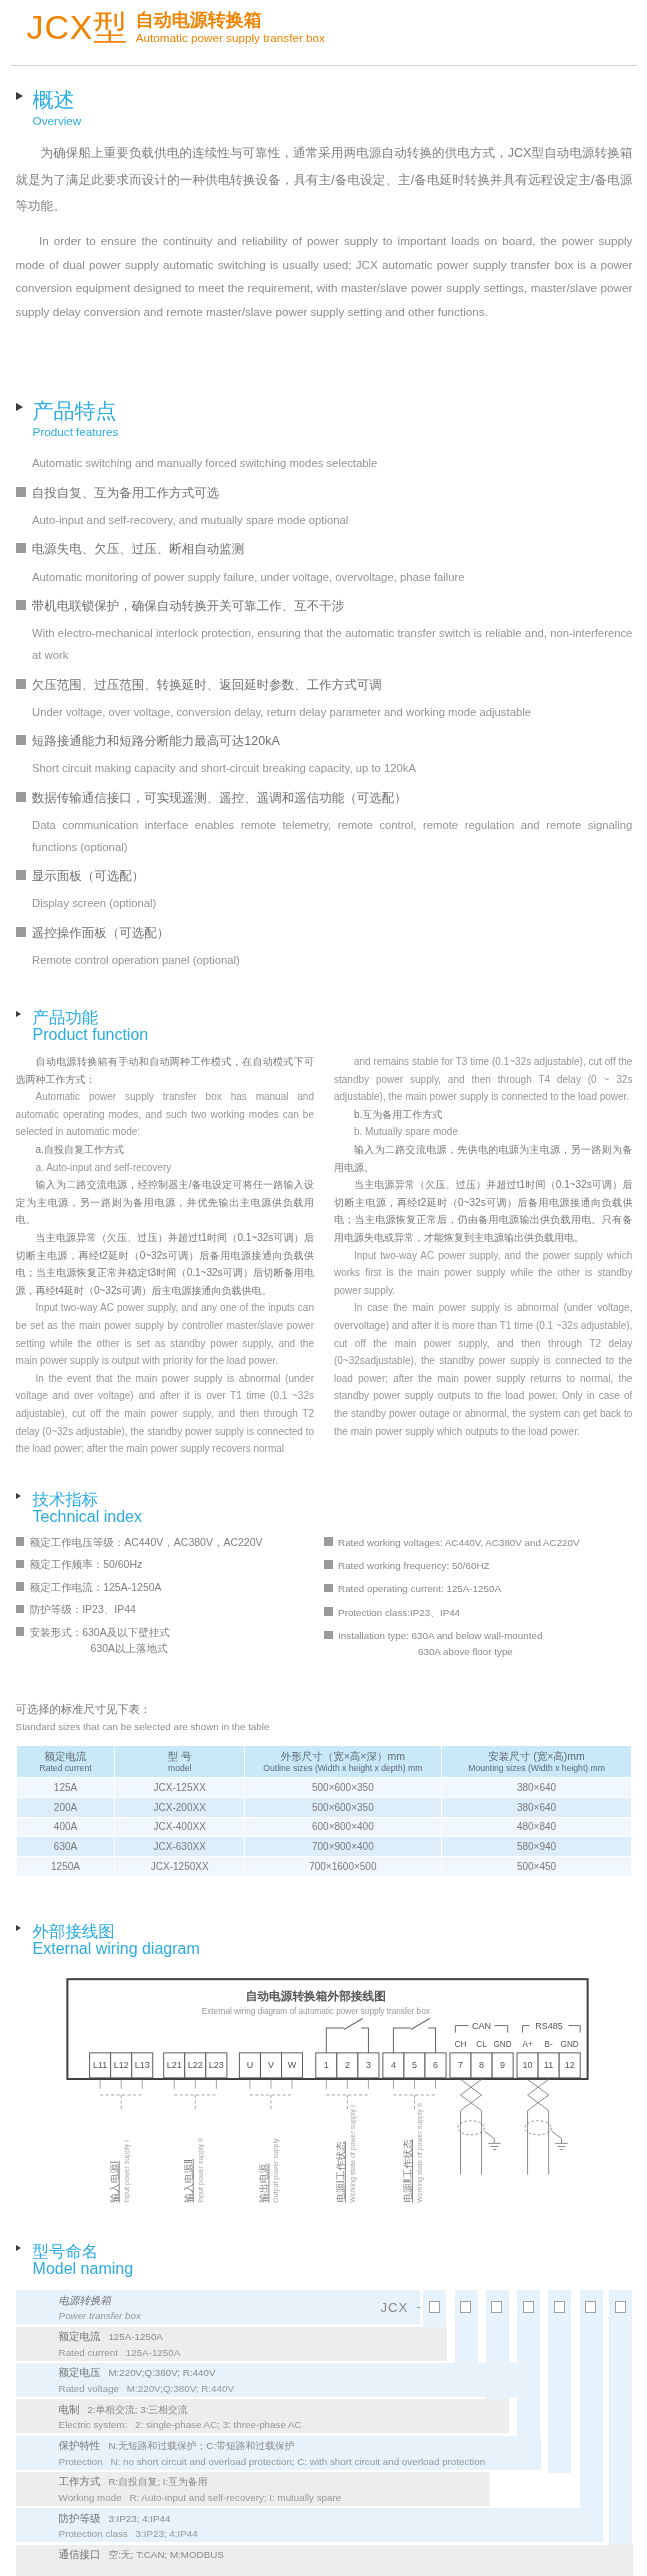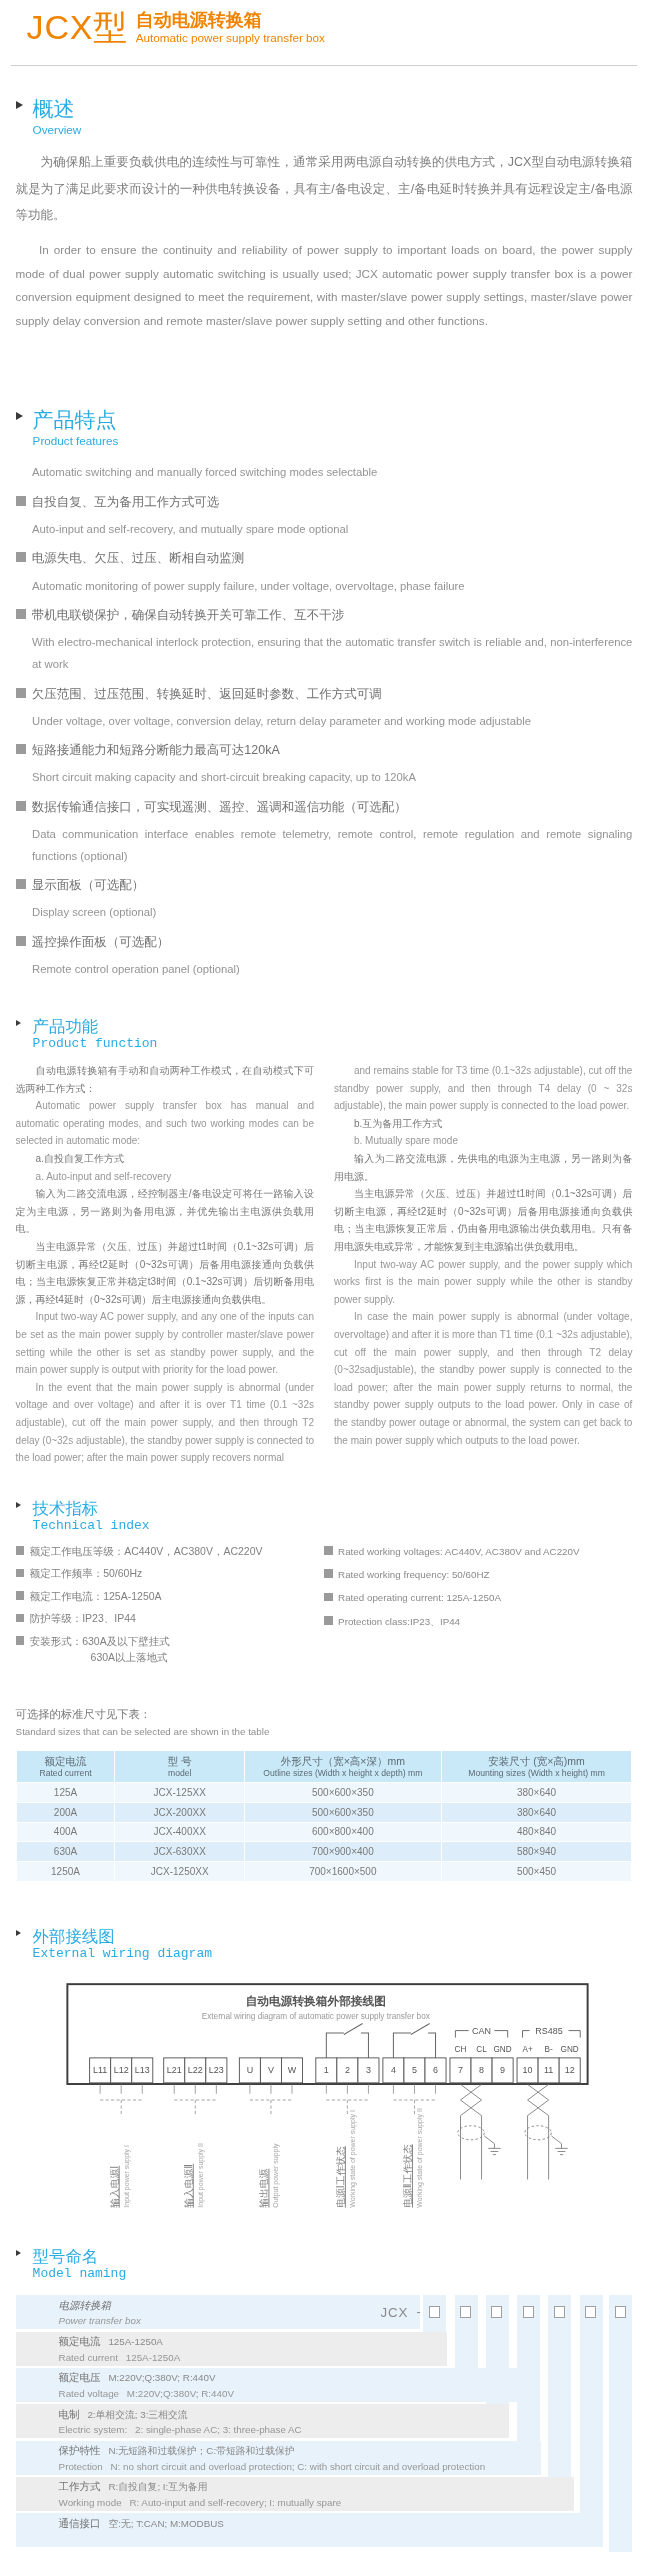--- a/index.html
+++ b/index.html
@@ -15,25 +15,25 @@
   .hdr-en { font-size:11.7px; color:#f08300; line-height:15.6px; }
   .hdr-rule { border:none; border-top:0.8px solid #cfcfcf; margin:19px -4.7px 0; }
 
   
   .sec-head { position:relative; padding-left:17px; margin-bottom:11px; }
   .sec-head .tri { position:absolute; left:0; top:4.7px; width:0; height:0;
       border-left:7px solid #3a3a3a; border-top:4.7px solid transparent; border-bottom:4.7px solid transparent; }
   .sec-head.big .zh { font-size:21px; color:#2aace3; line-height:25px; }
   .sec-head.big .en { font-size:11.7px; color:#2aace3; line-height:17px; }
   .sec-head.small .zh { font-size:16.4px; color:#2aace3; line-height:20px; }
-  .sec-head.small .en { font-size:13px; color:#2aace3; line-height:15px;font-family:Liberation Mono, monospace; }
+  .sec-head.small .en { font-size:16px; color:#2aace3; line-height:15px; }
   .sec-head.small .tri { top:3.9px; border-left-width:5.5px; border-top-width:3.9px; border-bottom-width:3.9px; }
 
   
-  .sec-overview { margin-top:30px; }
+  .sec-overview { margin-top:21px; }
   .ov-zh { font-size:12.5px; line-height:26.5px; color:#7e7e7e; text-indent:2em; text-align:justify; margin-top:7.8px; }
   .ov-en { font-size:11.7px; line-height:23.4px; color:#8d8d8d; text-indent:2em; text-align:justify; margin-top:9.4px; }
 
   
   .sec-features { margin-top:75px; }
   .feat-list { margin-top:12.5px; }
   .f-zh { font-size:12.5px; color:#6f6f6f; line-height:19px; margin:9.4px 0 6.2px; }
   .f-zh .sq { display:inline-block; width:10px; height:10px; background:#9a9a9a; margin-right:6.2px; }
   .f-en { font-size:11.3px; color:#949494; line-height:22px; margin:0 0 7.8px 16.4px; text-align:justify; }
 
@@ -80,21 +80,21 @@
   .nm-strip { position:absolute; top:0; width:23.4px; background:#e7f2fa; z-index:0; }
   .nm-rows { position:relative; z-index:1; }
   .nm-row { height:34px; margin-bottom:2.3px; padding:2.3px 0 0 43px; }
   .nm-row:nth-of-type(odd)  { background:#e7f2fa; }
   .nm-row:nth-of-type(even) { background:#ededed; }
   .nm-row:nth-of-type(1) { width:404px;font-style:italic; }
   .nm-row:nth-of-type(2) { width:431px; }
   .nm-row:nth-of-type(3) { width:508px; }
   .nm-row:nth-of-type(4) { width:493px; }
   .nm-row:nth-of-type(5) { width:525px; }
-  .nm-row:nth-of-type(6) { width:558px; }
+  .nm-row:nth-of-type(6) { width:474px; }
   .nm-row:nth-of-type(7) { width:587px; }
   .nm-row:nth-of-type(8) { width:617px; }
   .s1 { left:407px; height:37px; }  .s2 { left:439px; height:73px; }
   .s3 { left:470px; height:110px; } .s4 { left:501px; height:147px; }
   .s5 { left:532px; height:183px; } .s6 { left:564px; height:220px; }
   .s7 { left:593px; height:257px; }
   .nm-zh { font-size:10.5px; color:#737373; line-height:15.6px; }
   .nm-zh .det { font-size:9.8px; margin-left:7.8px; color:#8a8a8a; }
   .nm-en { font-size:9.8px; color:#979797; line-height:15px; }
   .nm-en .det { margin-left:7.8px; }
@@ -235,20 +235,21 @@
       <div class="ti-col en">
 
           <div class="ti-item"><span class="sq"></span><span>Rated working voltages: AC440V, AC380V and AC220V</span></div>
 
           <div class="ti-item"><span class="sq"></span><span>Rated working frequency: 50/60HZ</span></div>
 
           <div class="ti-item"><span class="sq"></span><span>Rated operating current: 125A-1250A</span></div>
 
           <div class="ti-item"><span class="sq"></span><span>Protection class:IP23、IP44</span></div>
 
+          <div class="ti-item"><span class="sq"></span><span>Installation type: 630A and below wall-mounted</span><span class="ti-sub">630A above floor type</span></div>
         </div>
     </div>
   </div>
 
   <div class="sizes-block">
     <div class="tbl-intro-zh">可选择的标准尺寸见下表：</div>
     <div class="tbl-intro-en">Standard sizes that can be selected are shown in the table</div>
     <table class="sizes">
       <colgroup>
           <col class="col-c1">
@@ -506,20 +507,24 @@
           <div class="nm-row">
             <div class="nm-zh"><span>保护特性</span><span class="det">N:无短路和过载保护；C:带短路和过载保护</span></div>
             <div class="nm-en"><span>Protection</span><span class="det">N: no short circuit and overload protection; C: with short circuit and overload protection</span></div>
           </div>
 
           <div class="nm-row">
             <div class="nm-zh"><span>工作方式</span><span class="det">R:自投自复; I:互为备用</span></div>
             <div class="nm-en"><span>Working mode</span><span class="det">R: Auto-input and self-recovery; I: mutually spare</span></div>
           </div>
 
+          <div class="nm-row">
+            <div class="nm-zh"><span>防护等级</span><span class="det">3:IP23; 4:IP44</span></div>
+            <div class="nm-en"><span>Protection class</span><span class="det">3:IP23; 4:IP44</span></div>
+          </div>
 
           <div class="nm-row">
             <div class="nm-zh"><span>通信接口</span><span class="det">空:无; T:CAN; M:MODBUS</span></div>
 
           </div>
         </div>
     </div>
   </div>
 
 </div>

